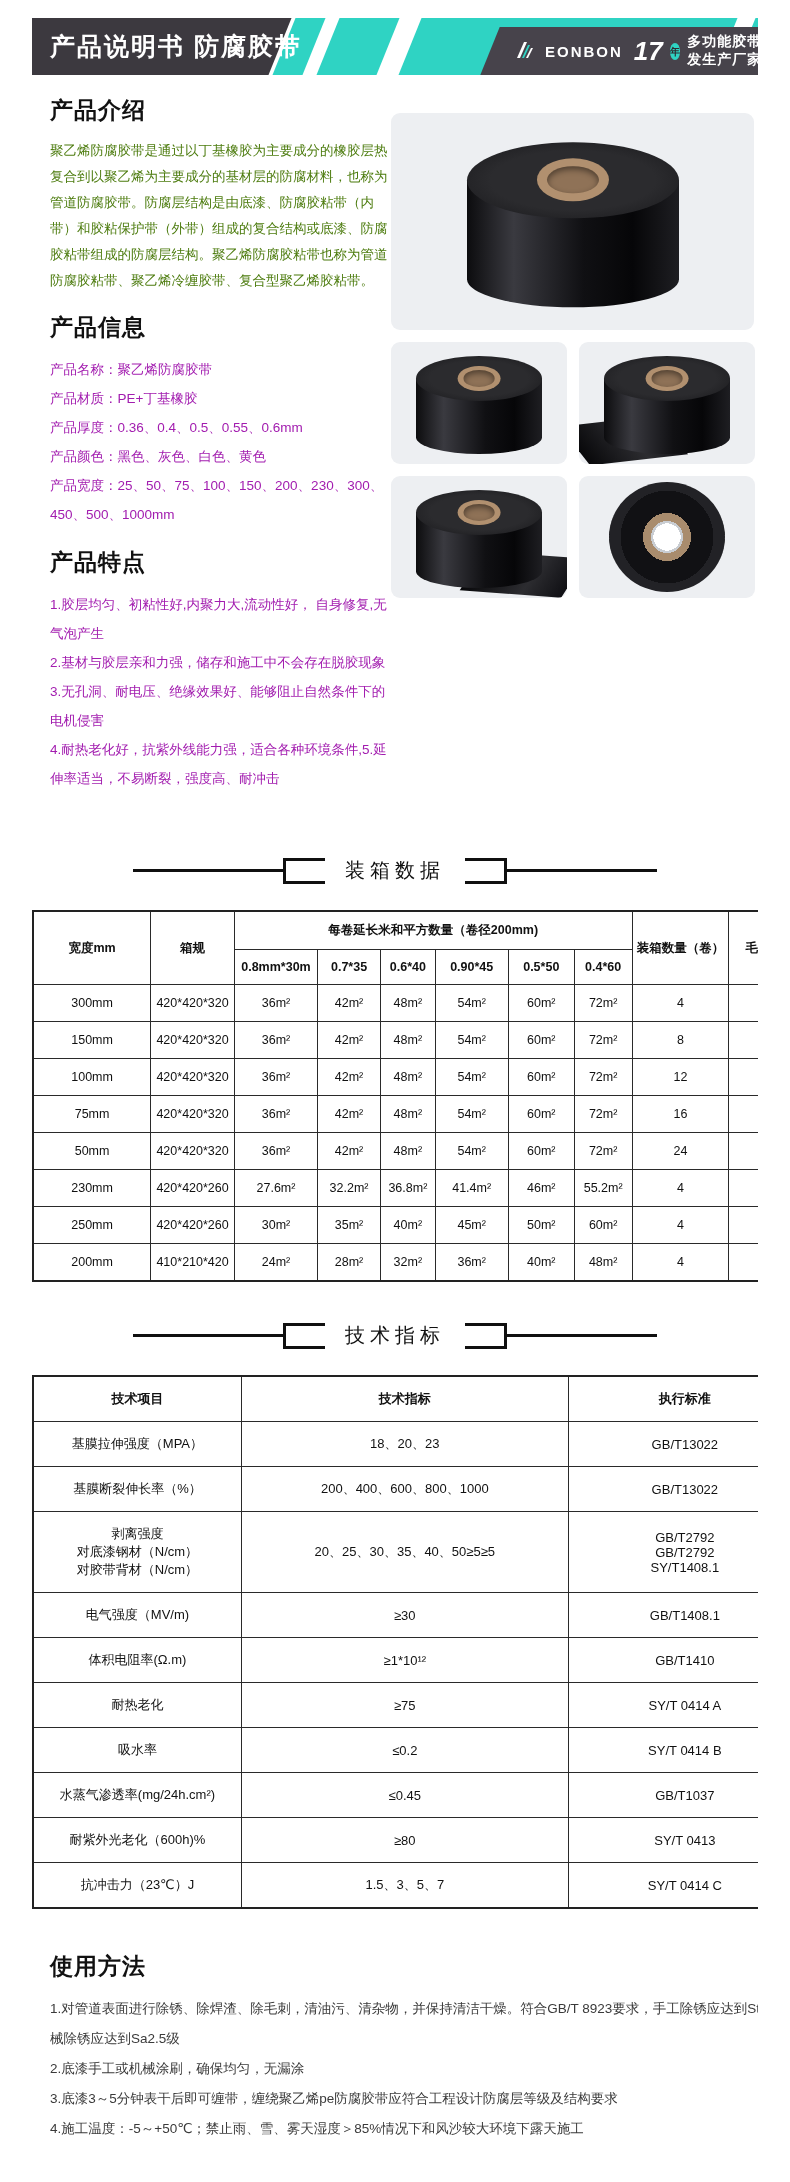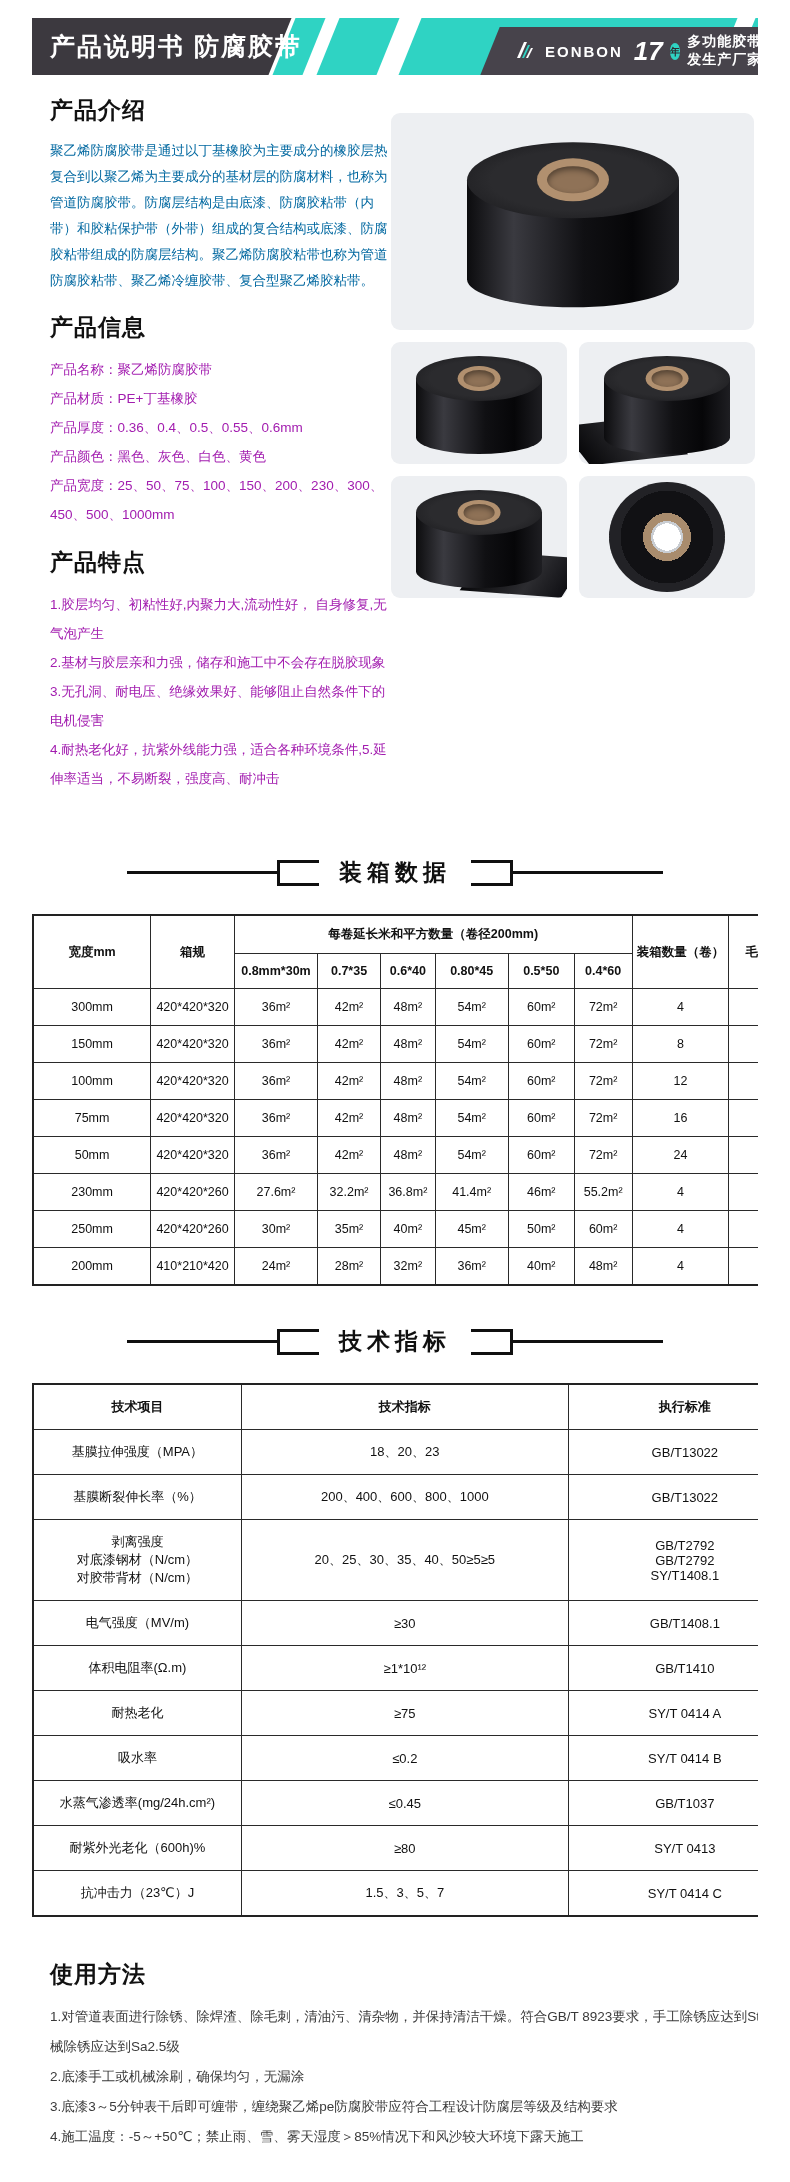--- a/index.html
+++ b/index.html
@@ -19,21 +19,21 @@
   .brand-inner { position:absolute; left:468px; top:9px; height:48px; width:290px; display:flex; align-items:center; gap:7px; z-index:4; padding-left:14px; }
   .brand-name { color:#fff; font-weight:bold; font-size:15px; letter-spacing:2px; }
   .years-num { color:#fff; font-weight:bold; font-style:italic; font-size:26px; margin-left:4px; }
   .years-circ { width:17px; height:17px; border-radius:50%; background:#2fd3c3; color:#2e2b31; font-size:10px; line-height:17px; text-align:center; font-weight:bold; }
   .tagline { color:#fff; font-size:14px; font-weight:bold; letter-spacing:1px; }
 
   
   .top { display:flex; margin-top:20px; padding-left:18px; }
   .left-col { width:347px; }
   h2.blk { font-size:23px; font-weight:bold; color:#111; margin-bottom:12px; letter-spacing:1px; }
-  .intro-body { font-size:13.5px; line-height:26px; color:#0369a1; margin-bottom:18px; }
+  .intro-body { font-size:13.5px; line-height:26px; color:#4d7c0f; margin-bottom:18px; }
   .info-lines p, .feat-lines p { font-size:13.5px; line-height:29px; color:#a21caf; }
   .info-wrap { margin-bottom:18px; }
   .mt { margin-top:10px; }
 
   .right-col { width:373px; margin-left:auto; padding-top:18px; }
   .tile { background:#edeff2; border-radius:9px; position:relative; overflow:hidden; }
   .tile-big { width:363px; height:217px; }
   .grid2 { display:grid; grid-template-columns:176px 176px; gap:12px; margin-top:12px; }
   .tile-sm { width:176px; height:122px; }
 
@@ -55,21 +55,21 @@
   .strip-r { right:-8px; transform:skewX(-30deg) rotate(4deg); }
   .roll-front { position:absolute; left:50%; top:50%; width:116px; height:110px; transform:translate(-50%,-50%); border-radius:50%;
     background:radial-gradient(circle,#ffffff 0 17%,#c9cdd2 17% 20%,#a98c6d 20% 30%,#111114 30% 58%,#222226 58% 72%,#0c0c0f 72%); }
 
   
   .sec-head { display:flex; align-items:center; justify-content:center; }
   .sec-head .rule { width:150px; height:3px; background:#101010; }
   .sec-head .bracket { width:42px; height:26px; border:3px solid #101010; }
   .sec-head .bl { border-right:none; }
   .sec-head .br { border-left:none; }
-  .sec-head .txt { font-size:23px; font-weight:bold; letter-spacing:5px; color:#101010; padding:0 20px; }
+  .sec-head .txt { font-size:20px; font-weight:normal; letter-spacing:5px; color:#101010; padding:0 20px; }
   .sh-pack { margin-top:64px; }
   .sh-tech { margin-top:40px; }
 
   
   table.data-table { border-collapse:collapse; border:2px solid #222; margin:26px auto 0; width:771px; table-layout:fixed; }
   table.data-table th, table.data-table td { border:1px solid #2a2a2a; text-align:center; vertical-align:middle;
     font-size:12.5px; color:#111; padding:10px 2px; white-space:pre-line; font-weight:normal; }
   table.data-table th { font-weight:bold; }
   table.pack td { padding:11px 2px; }
   table.tech td, table.tech th { font-size:13px; padding:13px 4px; }
@@ -205,21 +205,21 @@
         <th rowspan="2">箱规</th>
         <th colspan="6">每卷延长米和平方数量（卷径200mm)</th>
         <th rowspan="2">装箱数量（卷）</th>
         <th rowspan="2">毛重kg</th>
       </tr>
       <tr>
 
       <th class="item-1">0.8mm*30m</th>
           <th class="item-2">0.7*35</th>
           <th class="item-3">0.6*40</th>
-          <th class="item-4">0.80*45</th>
+          <th class="item-4">0.90*45</th>
           <th class="item-5">0.5*50</th>
           <th class="item-6">0.4*60</th>
         </tr>
     </thead>
     <tbody>
 
     <tr class="item-1">
           <td>300mm</td>
           <td>420*420*320</td>
           <td>36m²</td>

